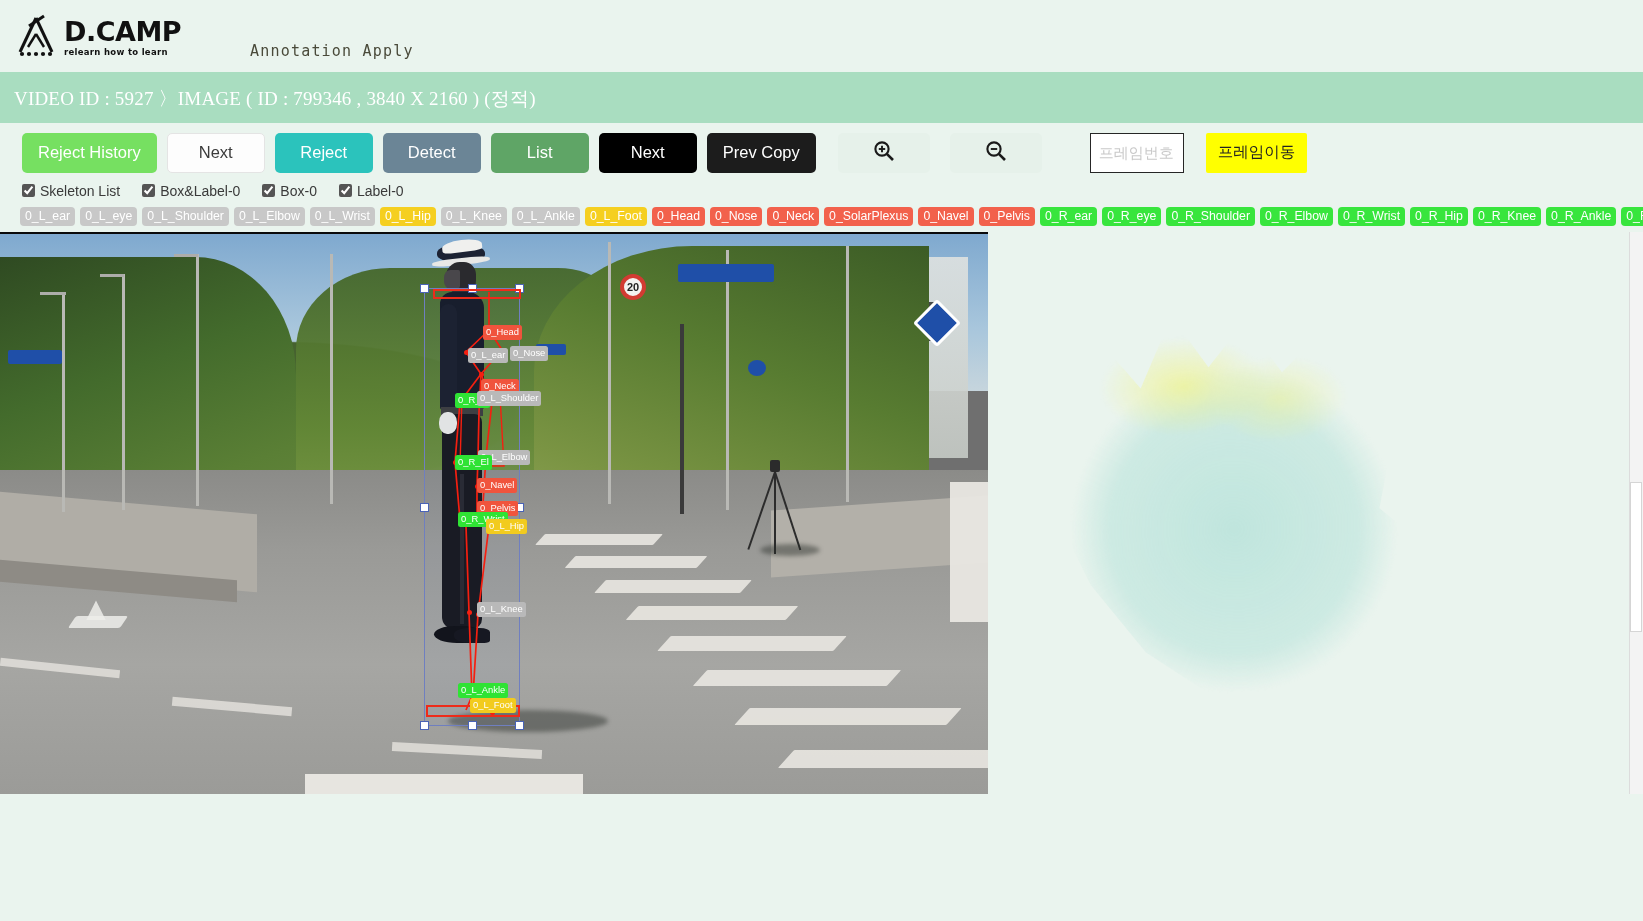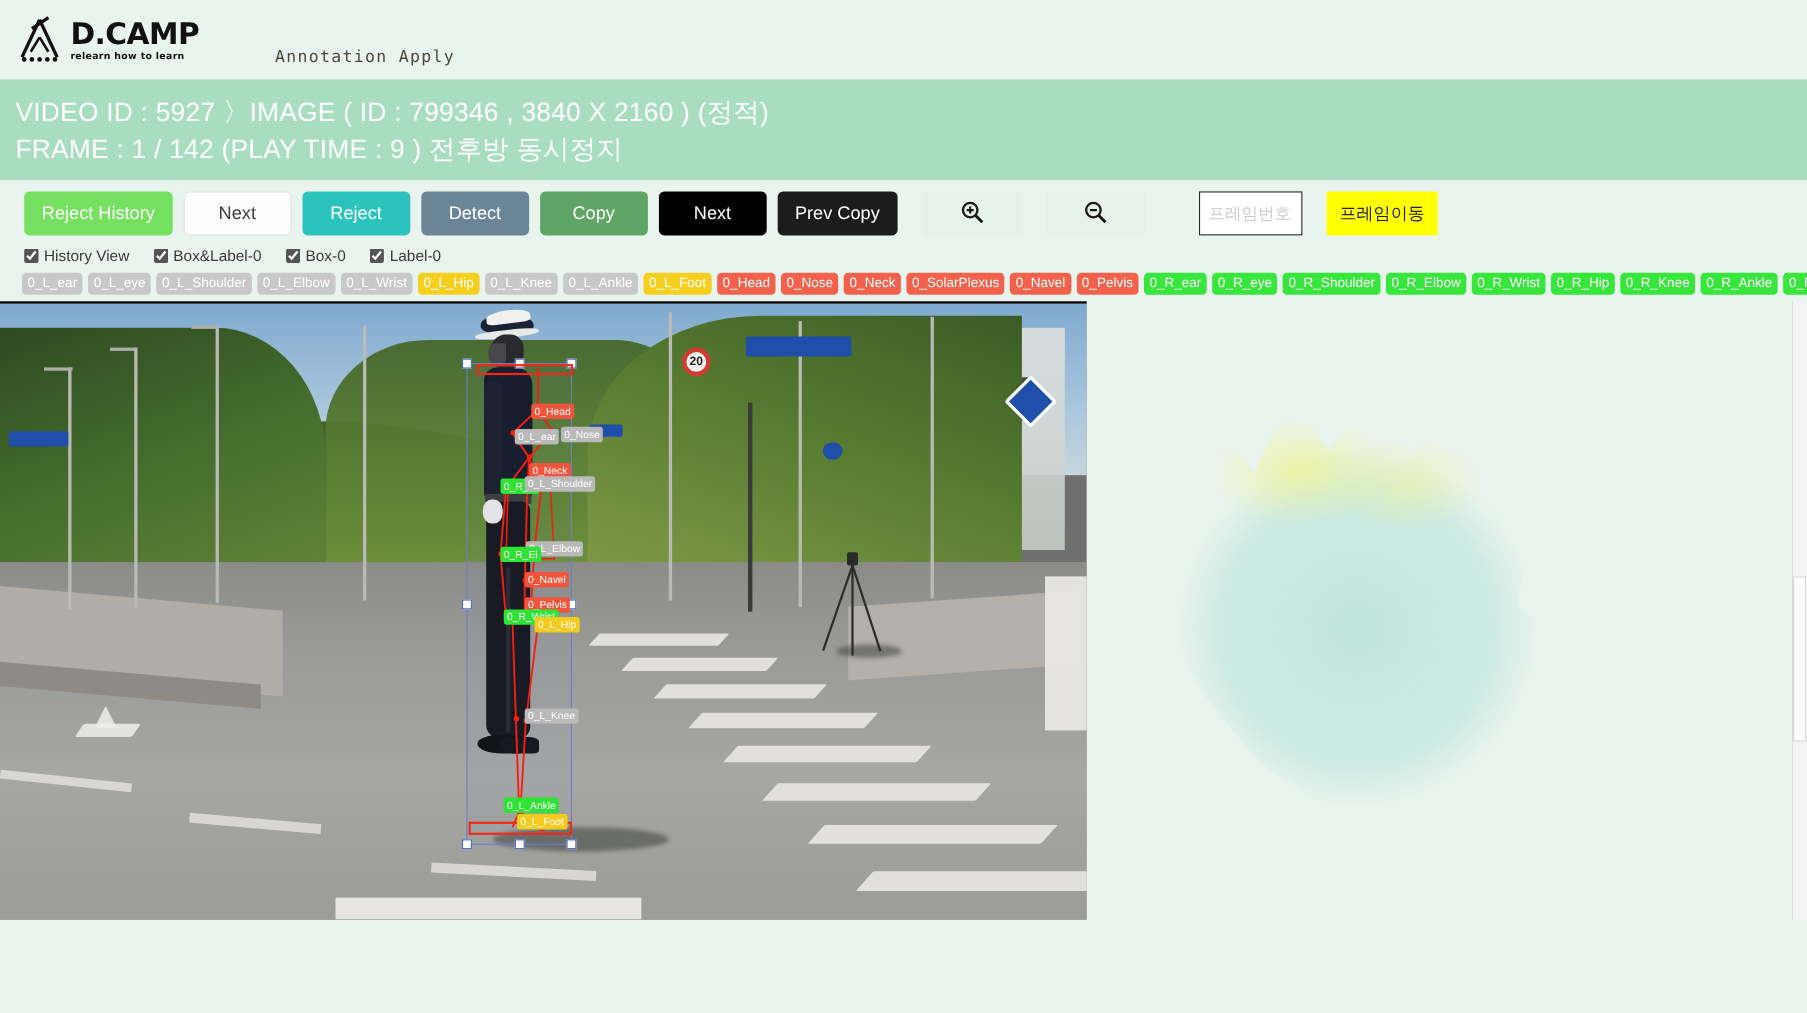--- a/index.html
+++ b/index.html
@@ -35,21 +35,21 @@
     font-size:15px; color:#4a4a3a; letter-spacing:1.2px;
     font-family:"DejaVu Sans Mono", monospace;
   }
 
   
   #info-bar{
     background:#a9ddc0; color:#ffffff;
     padding:14px 0 10px 14px;
     line-height:1.42;
   }
-  .info-line{ font-size:24px; letter-spacing:0.2px; white-space:nowrap; }
+  .info-line{ font-size:19px; letter-spacing:0.2px; white-space:nowrap;font-family:Liberation Serif, serif; }
 
   
   #toolbar{
     display:flex; align-items:center; gap:10px;
     padding:10px 0 8px 22px; background:#eaf4ee;
   }
   .tbtn{
     border:none; border-radius:5px; color:#fff;
     font-size:16.5px; cursor:pointer; height:40px;
     padding:0 16px; font-family:"Liberation Sans", sans-serif;
@@ -254,29 +254,28 @@
     <span id="logo-text-block">
       <span id="logo-word">D.CAMP</span>
       <span id="logo-tagline">relearn how to learn</span>
     </span>
   </div>
   <div id="app-title">Annotation Apply</div>
 </div>
 
 <div id="info-bar">
   <div class="info-line">VIDEO ID : 5927 〉IMAGE ( ID : 799346 , 3840 X 2160 ) (정적)</div>
-  <div class="info-line">FRAME : 1 / 142   (PLAY TIME : 9 ) 전후방 동시정지</div>
 </div>
 
 <div id="toolbar">
   <button class="tbtn" style="background:#76e061">Reject History</button>
   <button class="tbtn ghost">Next</button>
   <button class="tbtn" style="background:#2bc3bc">Reject</button>
   <button class="tbtn" style="background:#6b8596">Detect</button>
-  <button class="tbtn" style="background:#5fa566">Copy</button>
+  <button class="tbtn" style="background:#5fa566">List</button>
   <button class="tbtn" style="background:#000000">Next</button>
   <button class="tbtn" style="background:#1c1c1c;min-width:92px">Prev Copy</button>
 
   <button class="icon-btn" style="margin-left:12px">
     <span>
       <svg width="24" height="24" viewBox="0 0 24 24">
         <circle cx="10" cy="10" r="6.6" stroke="#1a1a1a" stroke-width="2.1" fill="none"></circle>
         <line x1="14.8" y1="14.8" x2="21" y2="21" stroke="#1a1a1a" stroke-width="2.6"></line>
         <line x1="6.8" y1="10" x2="13.2" y2="10" stroke="#1a1a1a" stroke-width="1.9"></line>
         <line x1="10" y1="6.8" x2="10" y2="13.2" stroke="#1a1a1a" stroke-width="1.9"></line>
@@ -293,21 +292,21 @@
     </span>
   </button>
 
   <input id="frame-input" style="margin-left: 38px;" placeholder="프레임번호">
   <button id="frame-go" style="margin-left:12px">프레임이동</button>
 </div>
 
 <div id="checkbox-row">
   <span class="cbx">
     <input type="checkbox" checked="" style="">
-    <label>History View</label>
+    <label>Skeleton List</label>
   </span>
   <span class="cbx">
     <input type="checkbox" checked="" style="">
     <label>Box&amp;Label-0</label>
   </span>
   <span class="cbx">
     <input type="checkbox" checked="" style="">
     <label>Box-0</label>
   </span>
   <span class="cbx">

